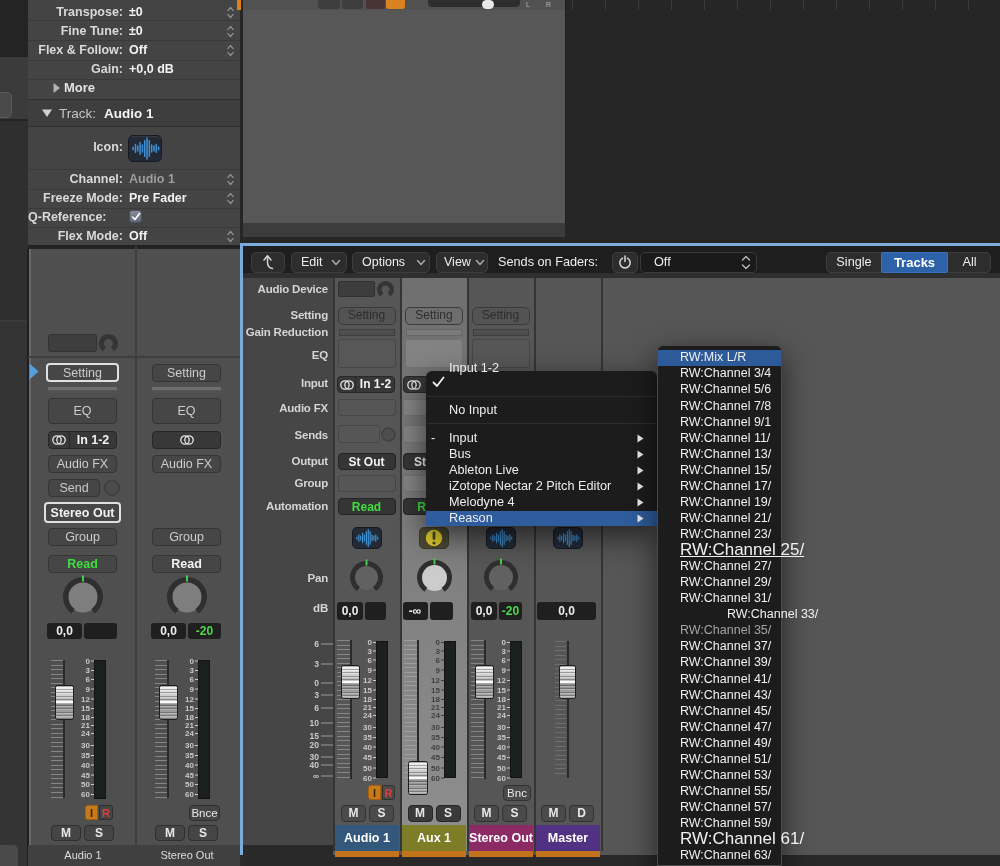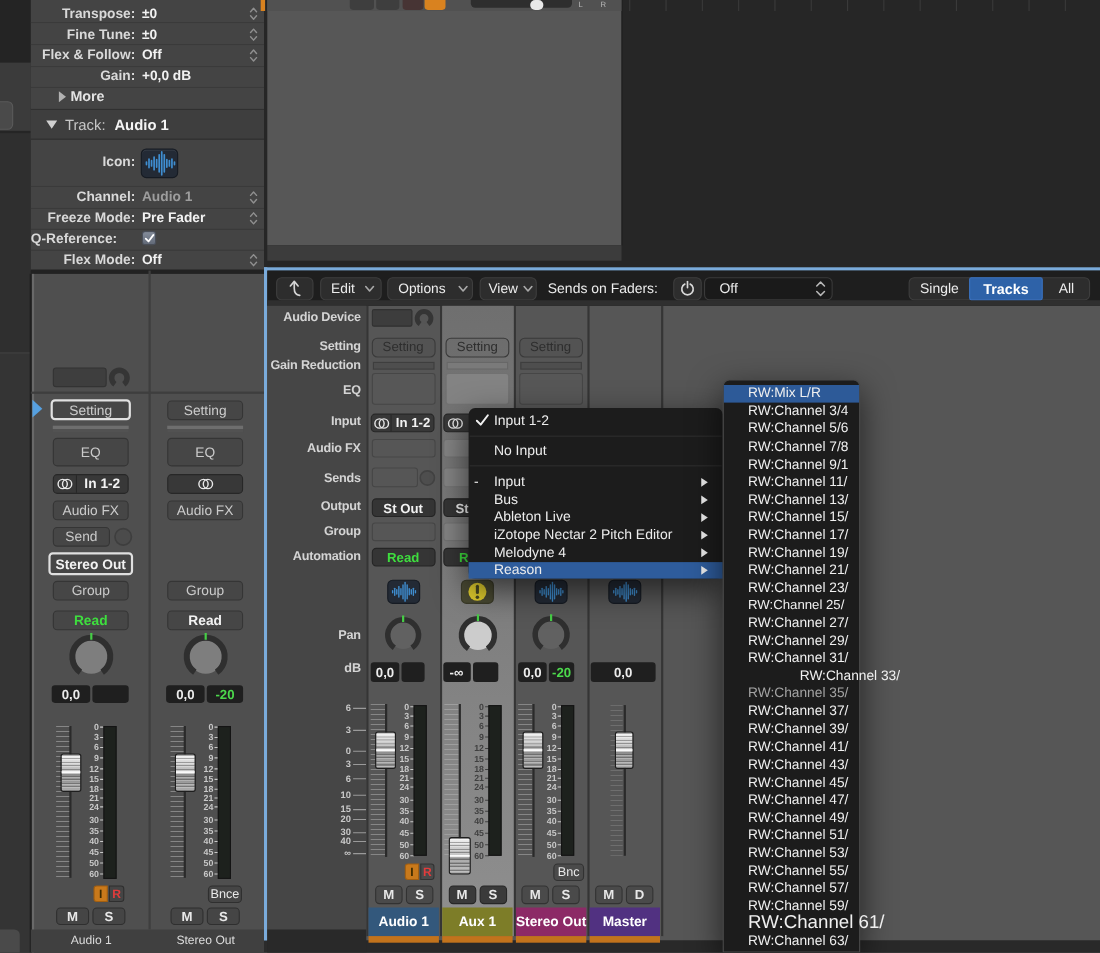--- a/index.html
+++ b/index.html
@@ -602,21 +602,21 @@
 <div class="a" style="left:51px;top:825px;width:30px;height:16px;background:#454545;border:1px solid #2f2f2f;border-radius:4px;color:#e8e8e8;font-size:12px;font-weight:700;text-align:center;line-height:14px;">M</div>
 <div class="a" style="left:84px;top:825px;width:30px;height:16px;background:#454545;border:1px solid #2f2f2f;border-radius:4px;color:#e8e8e8;font-size:12px;font-weight:700;text-align:center;line-height:14px;">S</div>
 <div class="a" style="left:155px;top:825px;width:30px;height:16px;background:#454545;border:1px solid #2f2f2f;border-radius:4px;color:#e8e8e8;font-size:12px;font-weight:700;text-align:center;line-height:14px;">M</div>
 <div class="a" style="left:188px;top:825px;width:30px;height:16px;background:#454545;border:1px solid #2f2f2f;border-radius:4px;color:#e8e8e8;font-size:12px;font-weight:700;text-align:center;line-height:14px;">S</div>
 <div class="a" style="left:38px;top:849px;width:90px;height:13px;color:#dcdcdc;font-size:11px;text-align:center;line-height:13px;">Audio 1</div>
 <div class="a" style="left:142px;top:849px;width:90px;height:13px;color:#dcdcdc;font-size:11px;text-align:center;line-height:13px;">Stereo Out</div>
 <div class="a" style="left:426px;top:371px;width:231px;height:155px;background:#1c1c1c;border-radius:6px;box-shadow:0 10px 30px rgba(0,0,0,0.6);"></div>
 <svg class="a" style="left:432px;top:376px" width="13" height="12" viewBox="0 0 13 12">
     <path d="M1.5 6.5 L5 10 L11.5 1.5" fill="none" stroke="#f0f0f0" stroke-width="1.8" stroke-linecap="round" stroke-linejoin="round"></path>
   </svg>
-<div class="a mtxt" style="left:449px;top:374px;height:16px;line-height:16px;">Input 1-2</div>
+<div class="a mtxt" style="left:449px;top:360px;height:16px;line-height:16px;">Input 1-2</div>
 <div class="a" style="left:427px;top:396px;width:229px;height:1px;background:#2e2e2e;"></div>
 <div class="a mtxt" style="left:449px;top:402px;height:16px;line-height:16px;">No Input</div>
 <div class="a" style="left:427px;top:423px;width:229px;height:1px;background:#2e2e2e;"></div>
 <div class="a mtxt" style="left:431px;top:430px;height:16px;line-height:16px;">-</div>
 <div class="a mtxt" style="left:449px;top:430.2px;height:16px;line-height:16px;">Input</div>
 <svg class="a" style="left:637px;top:433.7px" width="7" height="9" viewBox="0 0 7 9">
     <path d="M0.5 0.5 L6.5 4.5 L0.5 8.5 Z" fill="#ececec"></path>
   </svg>
 <div class="a mtxt" style="left:449px;top:446.2px;height:16px;line-height:16px;">Bus</div>
 <svg class="a" style="left:637px;top:449.7px" width="7" height="9" viewBox="0 0 7 9">
@@ -646,21 +646,21 @@
 <div class="a" style="left:680px;top:381.4px;height:16px;line-height:16px;color:#f0f0f0;font-size:12.5px;">RW:Channel 5/6</div>
 <div class="a" style="left:680px;top:397.5px;height:16px;line-height:16px;color:#f0f0f0;font-size:12.5px;">RW:Channel 7/8</div>
 <div class="a" style="left:680px;top:413.5px;height:16px;line-height:16px;color:#f0f0f0;font-size:12.5px;">RW:Channel 9/1</div>
 <div class="a" style="left:680px;top:429.6px;height:16px;line-height:16px;color:#f0f0f0;font-size:12.5px;">RW:Channel 11/</div>
 <div class="a" style="left:680px;top:445.7px;height:16px;line-height:16px;color:#f0f0f0;font-size:12.5px;">RW:Channel 13/</div>
 <div class="a" style="left:680px;top:461.7px;height:16px;line-height:16px;color:#f0f0f0;font-size:12.5px;">RW:Channel 15/</div>
 <div class="a" style="left:680px;top:477.8px;height:16px;line-height:16px;color:#f0f0f0;font-size:12.5px;">RW:Channel 17/</div>
 <div class="a" style="left:680px;top:493.8px;height:16px;line-height:16px;color:#f0f0f0;font-size:12.5px;">RW:Channel 19/</div>
 <div class="a" style="left:680px;top:509.9px;height:16px;line-height:16px;color:#f0f0f0;font-size:12.5px;">RW:Channel 21/</div>
 <div class="a" style="left:680px;top:526px;height:16px;line-height:16px;color:#f0f0f0;font-size:12.5px;">RW:Channel 23/</div>
-<div class="a" style="left:680px;top:542px;height:16px;line-height:16px;color:#f0f0f0;font-size:12px;">RW:Channel 25/</div>
+<div class="a" style="left:680px;top:542px;height:16px;line-height:16px;color:#f0f0f0;font-size:17px;text-decoration:underline;">RW:Channel 25/</div>
 <div class="a" style="left:680px;top:558.1px;height:16px;line-height:16px;color:#f0f0f0;font-size:12.5px;">RW:Channel 27/</div>
 <div class="a" style="left:680px;top:574.1px;height:16px;line-height:16px;color:#f0f0f0;font-size:12.5px;">RW:Channel 29/</div>
 <div class="a" style="left:680px;top:590.2px;height:16px;line-height:16px;color:#f0f0f0;font-size:12.5px;">RW:Channel 31/</div>
 <div class="a" style="left:680px;top:606.3px;height:16px;line-height:16px;color:#f0f0f0;font-size:12.5px;margin-left:47px;">RW:Channel 33/</div>
 <div class="a" style="left:680px;top:622.3px;height:16px;line-height:16px;color:#a3a3a3;font-size:12.5px;">RW:Channel 35/</div>
 <div class="a" style="left:680px;top:638.4px;height:16px;line-height:16px;color:#f0f0f0;font-size:12.5px;">RW:Channel 37/</div>
 <div class="a" style="left:680px;top:654.4px;height:16px;line-height:16px;color:#f0f0f0;font-size:12.5px;">RW:Channel 39/</div>
 <div class="a" style="left:680px;top:670.5px;height:16px;line-height:16px;color:#f0f0f0;font-size:12.5px;">RW:Channel 41/</div>
 <div class="a" style="left:680px;top:686.6px;height:16px;line-height:16px;color:#f0f0f0;font-size:12.5px;">RW:Channel 43/</div>
 <div class="a" style="left:680px;top:702.6px;height:16px;line-height:16px;color:#f0f0f0;font-size:12.5px;">RW:Channel 45/</div>

